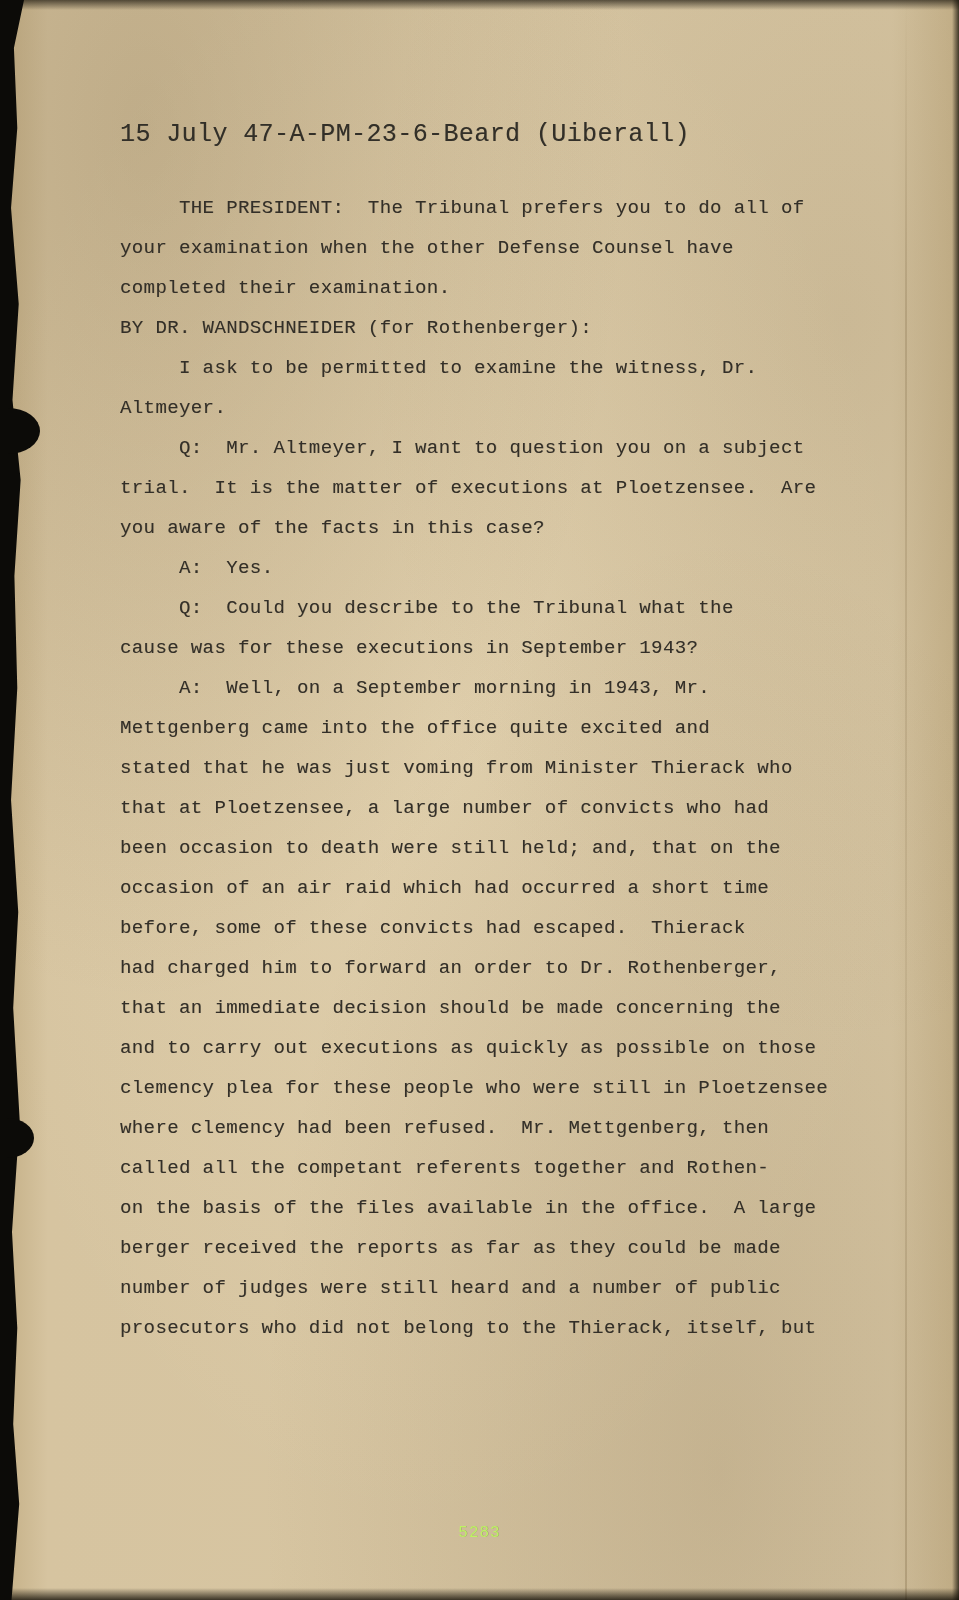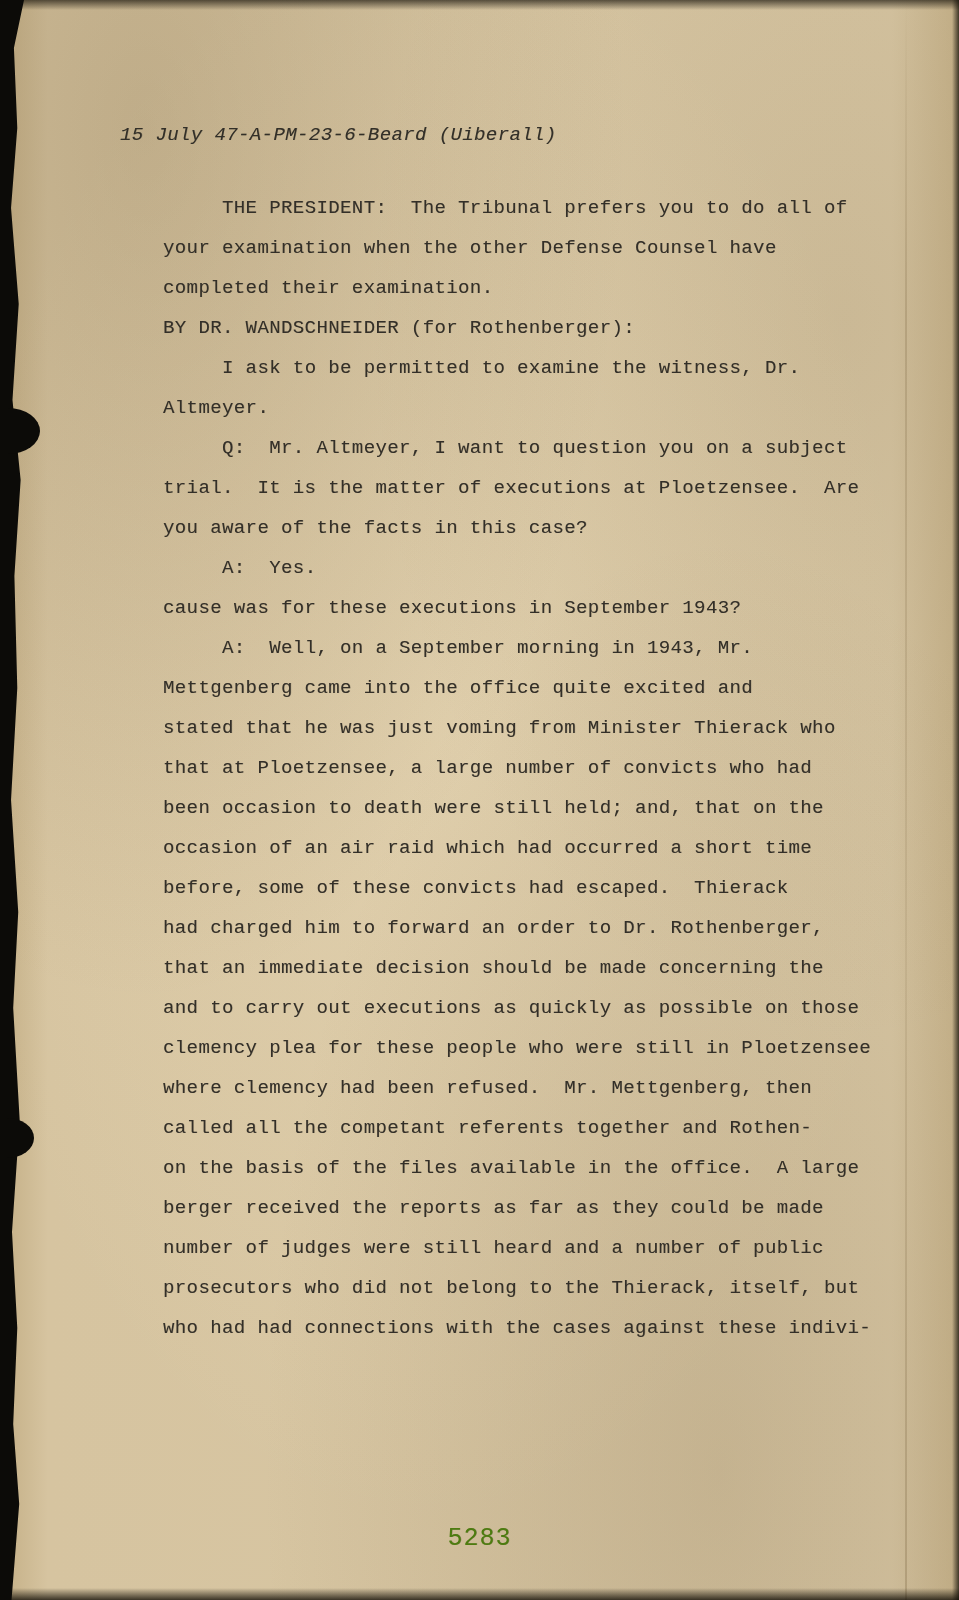--- a/index.html
+++ b/index.html
@@ -77,54 +77,52 @@
       rgba(120,98,62,0.25) 20%,
       rgba(120,98,62,0.12) 60%,
       rgba(120,98,62,0.3) 100%);
   }
 
   
   .doc-header {
     position: absolute;
     left: 120px;
     top: 70px;
-    font-size: 19px;
+    font-size: 25px;
     line-height: 26px;
     color: #322f28;
     white-space: pre;
     letter-spacing: 0.4px;
     text-shadow: 0.4px 0.4px 0 rgba(50,47,40,0.35);
-    font-style: italic;
   }
 
   .doc-body {
     position: absolute;
     left: 120px;
     top: 188px;
     right: 60px;
     font-size: 19px;
     line-height: 40px;
     color: #332f28;
     letter-spacing: 0.4px;
     text-shadow: 0.4px 0.4px 0 rgba(50,47,40,0.3);
-    margin-left: 43px;
   }
   .doc-body .line {
     white-space: pre-wrap;
     min-height: 40px;
   }
 
   .page-number {
     position: absolute;
     left: 0;
     right: 0;
     top: 1524px;
     text-align: center;
-    font-size: 25px;
-    color: #4d7c0f;
+    font-size: 16px;
+    color: #bef264;
     letter-spacing: 1px;
     text-shadow: 0.4px 0.4px 0 rgba(50,47,40,0.3);
   }
 </style>
 </head>
 <body>
 
 <div class="paper"></div>
 <div class="crease"></div>
 <div class="edge-top"></div>
@@ -142,34 +140,34 @@
     <div class="line">     THE PRESIDENT:  The Tribunal prefers you to do all of</div>
     <div class="line">your examination when the other Defense Counsel have</div>
     <div class="line">completed their examination.</div>
     <div class="line">BY DR. WANDSCHNEIDER (for Rothenberger):</div>
     <div class="line">     I ask to be permitted to examine the witness, Dr.</div>
     <div class="line">Altmeyer.</div>
     <div class="line">     Q:  Mr. Altmeyer, I want to question you on a subject</div>
     <div class="line">trial.  It is the matter of executions at Ploetzensee.  Are</div>
     <div class="line">you aware of the facts in this case?</div>
     <div class="line">     A:  Yes.</div>
+    <div class="line">     Q:  Could you describe to the Tribunal what the</div>
     <div class="line">cause was for these executions in September 1943?</div>
     <div class="line">     A:  Well, on a September morning in 1943, Mr.</div>
     <div class="line">Mettgenberg came into the office quite excited and</div>
     <div class="line">stated that he was just voming from Minister Thierack who</div>
     <div class="line">that at Ploetzensee, a large number of convicts who had</div>
     <div class="line">been occasion to death were still held; and, that on the</div>
     <div class="line">occasion of an air raid which had occurred a short time</div>
     <div class="line">before, some of these convicts had escaped.  Thierack</div>
     <div class="line">had charged him to forward an order to Dr. Rothenberger,</div>
     <div class="line">that an immediate decision should be made concerning the</div>
     <div class="line">and to carry out executions as quickly as possible on those</div>
     <div class="line">clemency plea for these people who were still in Ploetzensee</div>
     <div class="line">where clemency had been refused.  Mr. Mettgenberg, then</div>
     <div class="line">called all the competant referents together and Rothen-</div>
     <div class="line">on the basis of the files available in the office.  A large</div>
     <div class="line">berger received the reports as far as they could be made</div>
     <div class="line">number of judges were still heard and a number of public</div>
     <div class="line">prosecutors who did not belong to the Thierack, itself, but</div>
-    <div class="line">who had had connections with the cases against these indivi-</div>
   </div>
 
 <div class="page-number">5283</div>
 
 </body></html>

